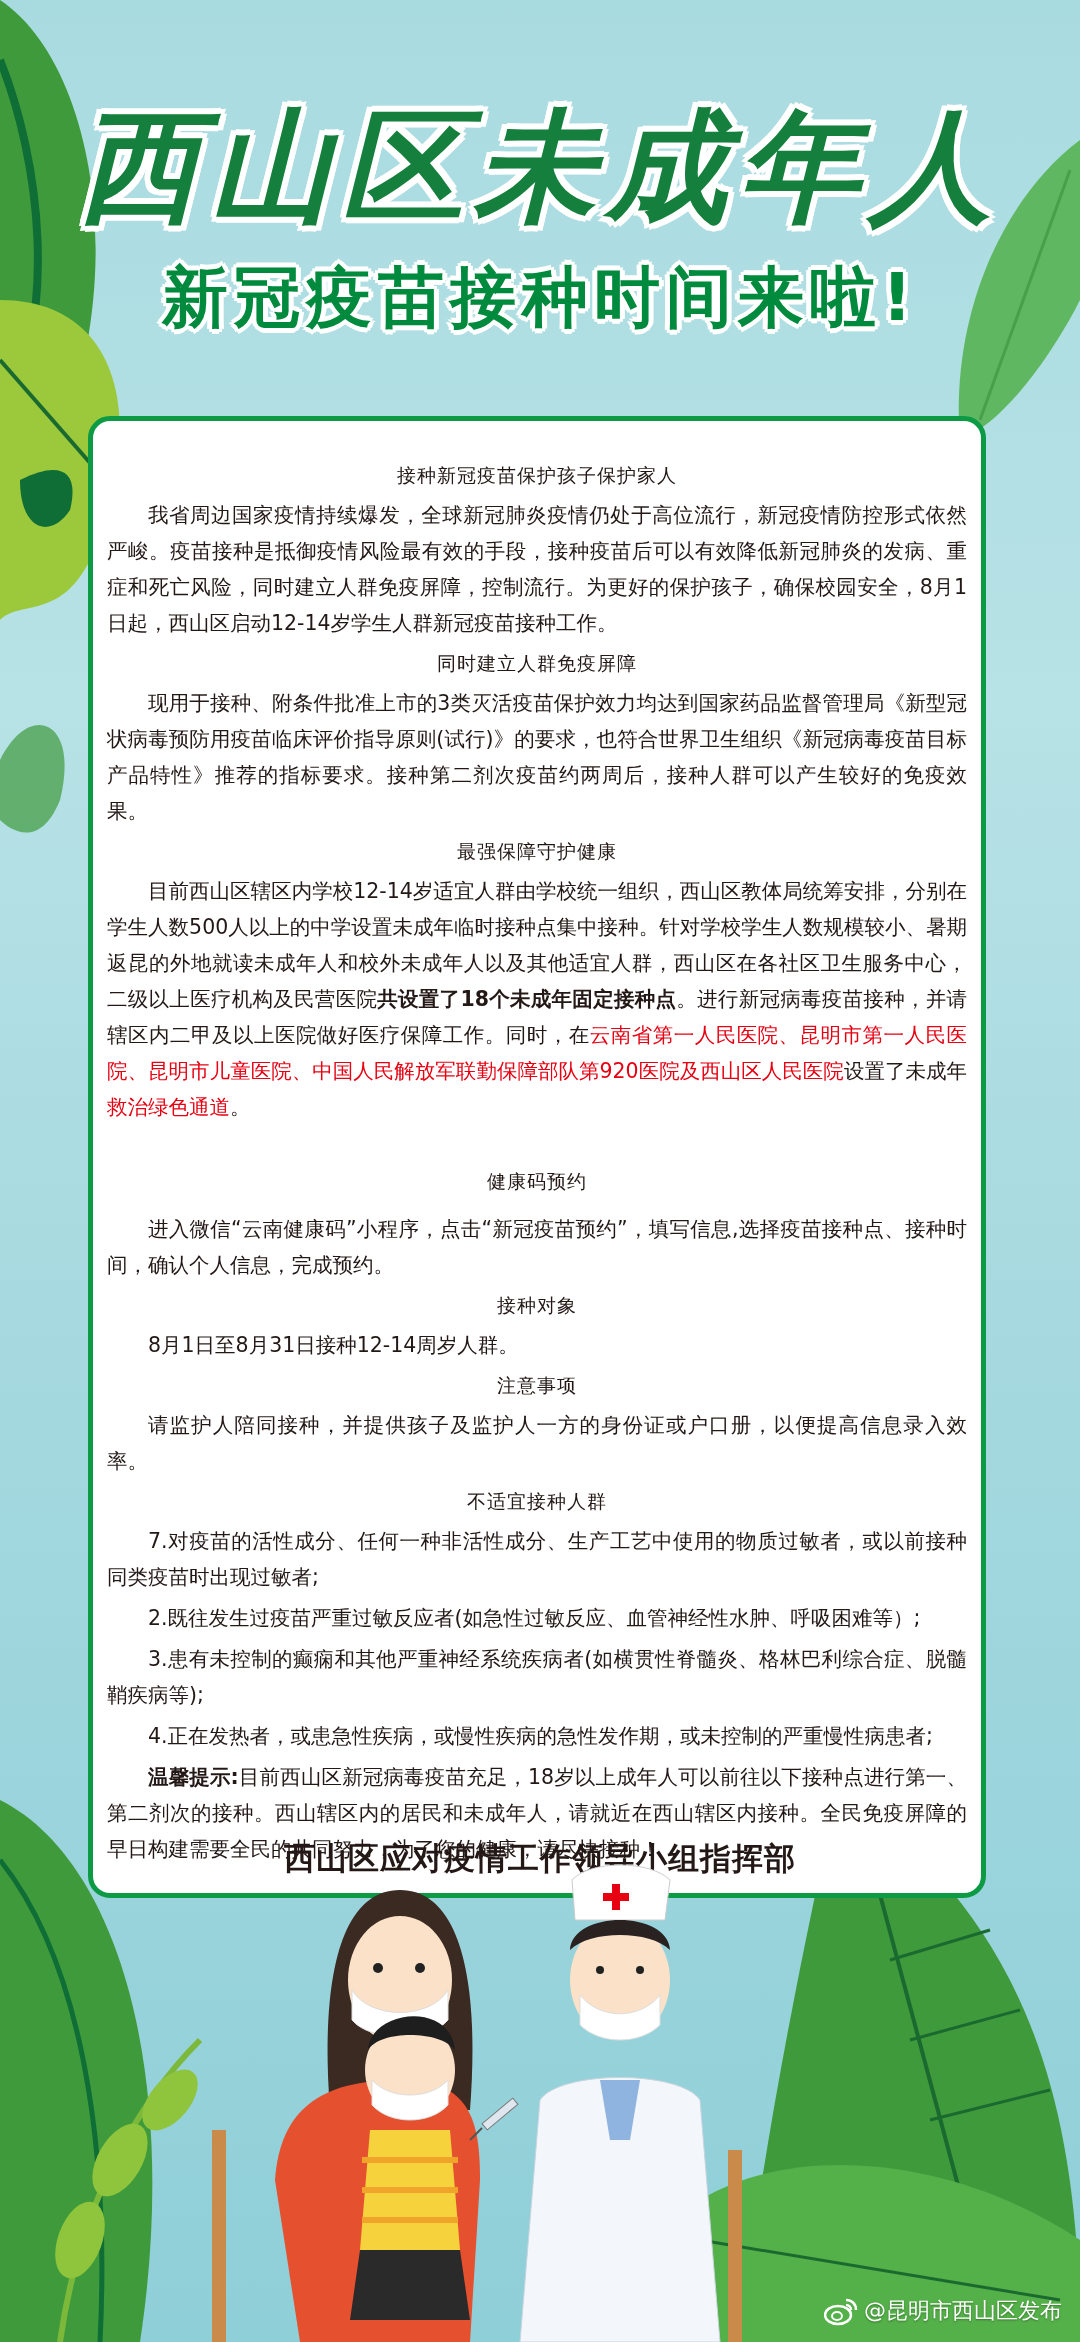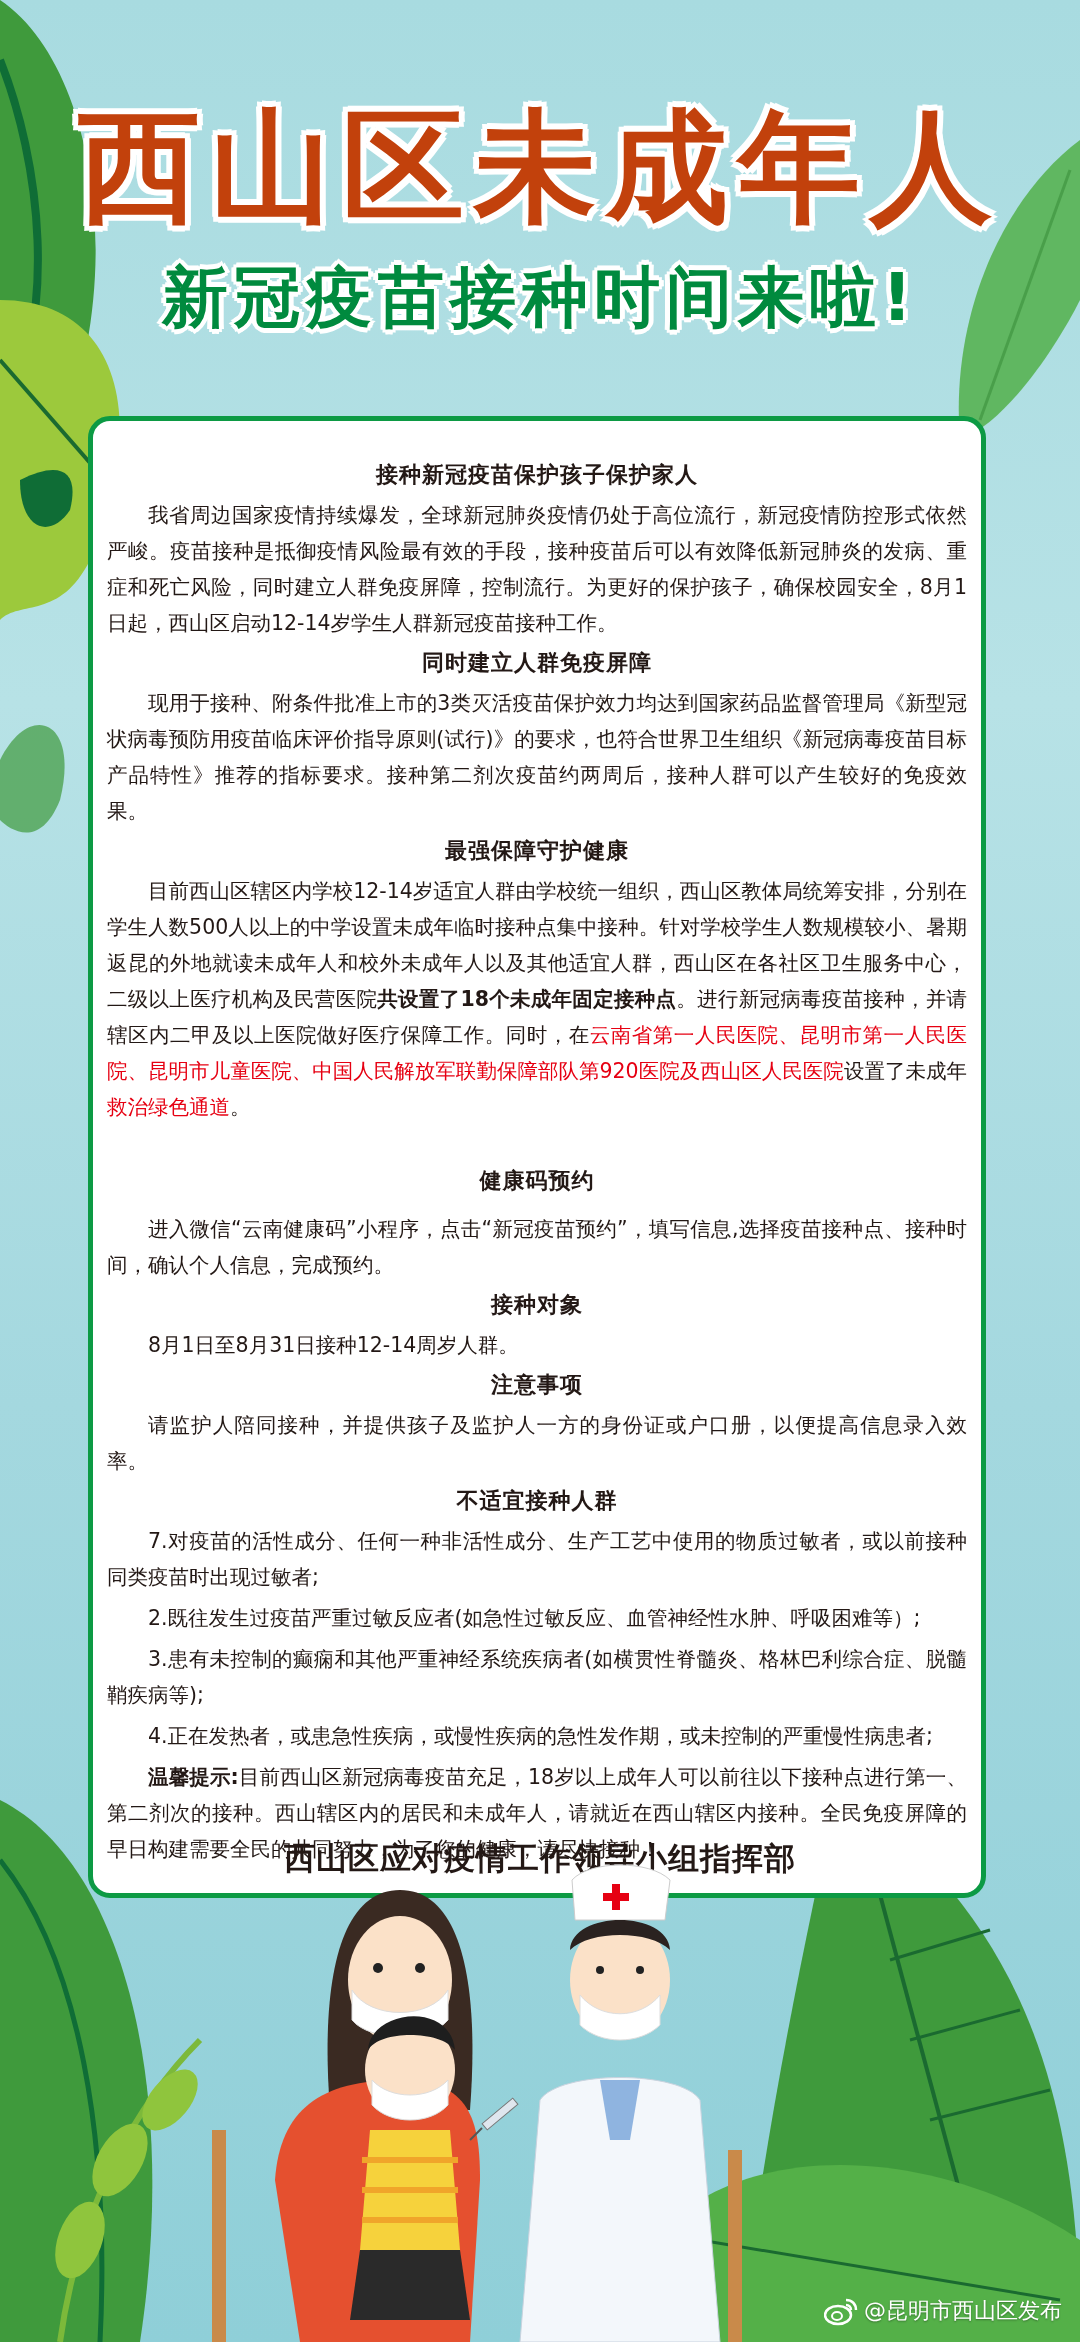--- a/index.html
+++ b/index.html
@@ -4,48 +4,49 @@
 <style>
   html, body { margin: 0; padding: 0; }
   body {
     width: 1080px; height: 2342px; overflow: hidden; position: relative;
     font-family: "DejaVu Sans", "Liberation Sans", sans-serif;
     background: linear-gradient(180deg, #a8dbe0 0%, #b7e2e6 30%, #a4d8df 60%, #8fcfd8 100%);
   }
   .leaf { position: absolute; }
   .title-main {
     position: absolute; left: 0; right: 0; top: 100px; text-align: center;
-    font-size: 122px; font-weight: 900; color: #c2410c; letter-spacing: 10px;
+    font-size: 122px; font-weight: 900; color: #15803d; letter-spacing: 10px;
     -webkit-text-stroke: 0px;
     text-shadow:
       4px 0 0 #fff, -4px 0 0 #fff, 0 4px 0 #fff, 0 -4px 0 #fff,
       3px 3px 0 #fff, -3px -3px 0 #fff, 3px -3px 0 #fff, -3px 3px 0 #fff,
       6px 0 0 #fff, -6px 0 0 #fff, 0 6px 0 #fff, 0 -6px 0 #fff,
       5px 5px 0 #fff, -5px -5px 0 #fff, 5px -5px 0 #fff, -5px 5px 0 #fff;
     line-height: 1.1;
+    font-style: italic;
   }
   .title-sub {
     position: absolute; left: 0; right: 0; top: 262px; text-align: center;
     font-size: 66px; font-weight: 900; color: #008a3e; letter-spacing: 6px;
     text-shadow:
       4px 0 0 #fff, -4px 0 0 #fff, 0 4px 0 #fff, 0 -4px 0 #fff,
       3px 3px 0 #fff, -3px -3px 0 #fff, 3px -3px 0 #fff, -3px 3px 0 #fff,
       5px 0 0 #fff, -5px 0 0 #fff, 0 5px 0 #fff, 0 -5px 0 #fff;
     line-height: 1.1;
   }
   .card {
     position: absolute; left: 88px; top: 416px; width: 898px; height: 1482px;
     background: #fff; border: 5px solid #0c9a44; border-radius: 22px;
     box-sizing: border-box;
   }
   .content {
     position: absolute; left: 102px; top: 458px; width: 870px;
     color: #231815; font-size: 20.5px; line-height: 36px;
   }
-  .h { text-align: center; font-weight: 700; font-size: 22px; line-height: 34px; margin: 0; letter-spacing: 1px; }
+  .h { text-align: center; font-weight: 400; font-size: 19px; line-height: 34px; margin: 0; letter-spacing: 1px; }
   .p { margin: 5px; text-indent: 2em; text-align: justify; }
   .red { color: #e60012; }
   .bold { font-weight: 900; }
   .gap { height: 34px; }
   .signature {
     position: absolute; left: 0; right: 0; top: 1838px; text-align: center;
     font-size: 31px; font-weight: 900; color: #231815; letter-spacing: 1px;
   }
   .watermark {
     position: absolute; right: 18px; top: 2296px;

